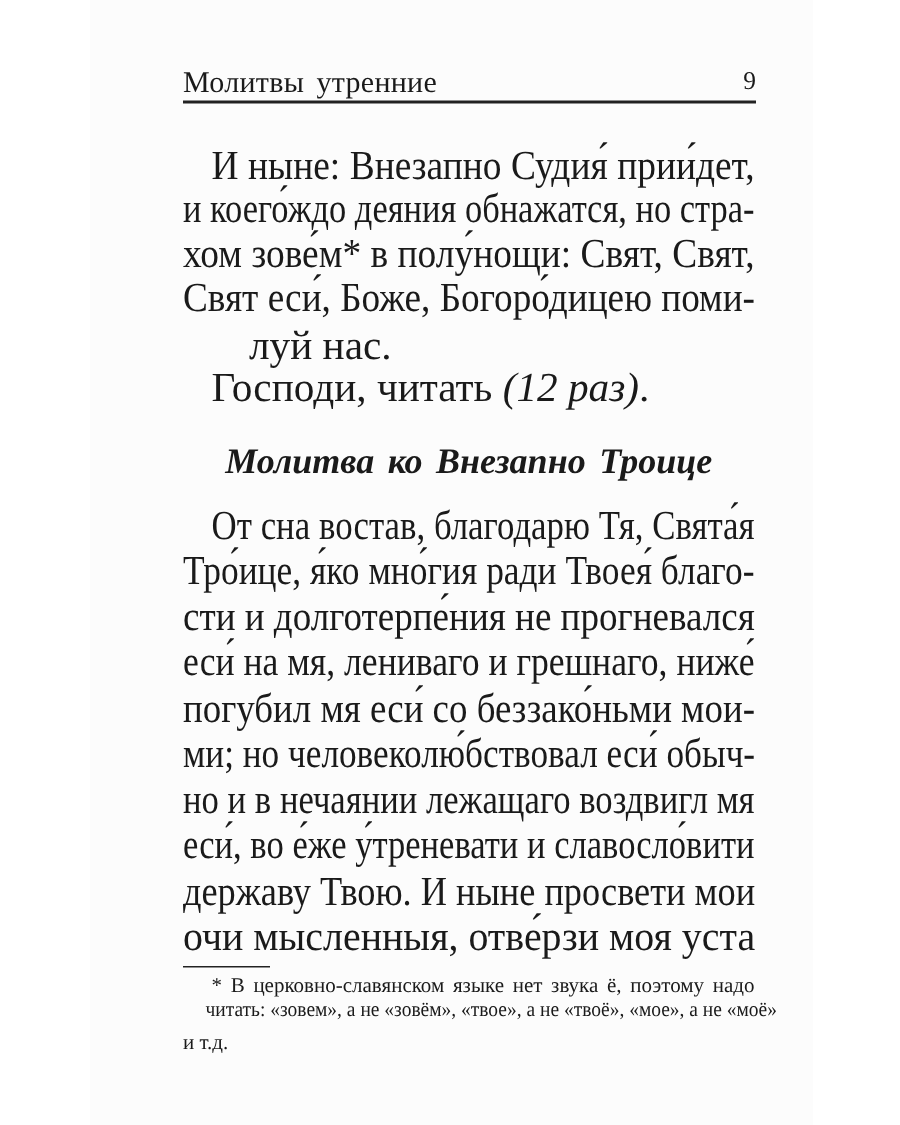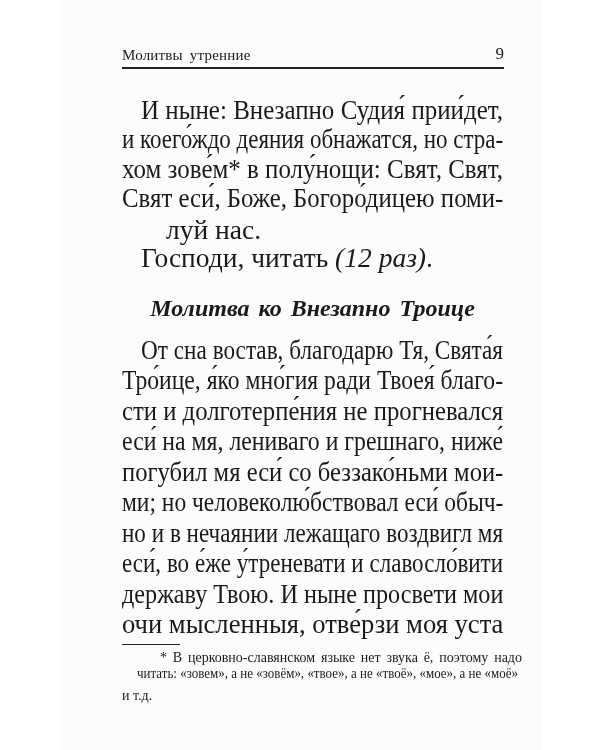--- a/index.html
+++ b/index.html
@@ -4,21 +4,21 @@
   <style>
     html, body { margin: 0; padding: 0; }
     body {
       width: 600px; height: 750px; background: #ffffff; position: relative; overflow: hidden;
       font-family: "Liberation Serif", "DejaVu Serif", serif; color: #1a1a1a;
     }
     .page {
       position: absolute; left: 60px; top: 0; width: 482px; height: 750px; background: #fcfcfc;
     }
     .header-title {
-      position: absolute; left: 122px; top: 46px; font-size: 15px; letter-spacing: 0.2px;
+      position: absolute; left: 122px; top: 46px; font-size: 20px; letter-spacing: 0.2px;
       white-space: nowrap; line-height: 18px; word-spacing: 3px;
     }
     .header-page {
       position: absolute; left: 490px; top: 45px; width: 14px; text-align: right;
       font-size: 17px; line-height: 18px;
     }
     .header-rule {
       position: absolute; left: 122px; top: 67px; width: 382px; height: 1.5px; background: #222;
     }
     .line {
@@ -34,21 +34,21 @@
       font-size: 24px; font-weight: bold; font-style: italic; line-height: 30px; white-space: nowrap;
       word-spacing: 3px;
     }
     .fn-rule {
       position: absolute; left: 122px; top: 644px; width: 58px; height: 1.2px; background: #222;
     }
     .fn-line {
       position: absolute; left: 122px; width: 381px; font-size: 14px; line-height: 16px;
       white-space: nowrap; text-align: justify; text-align-last: justify;
     }
-    .fn-line.indent { left: 141px; width: 362px; margin-left: 19px; }
+    .fn-line.indent { left: 141px; width: 362px; }
     .fn-line.last { text-align-last: left; }
   </style>
 </head>
 <body>
 
 <div class="page"></div>
 
 <div class="header-title">Молитвы утренние</div>
 <div class="header-page">9</div>
 <div class="header-rule"></div>

